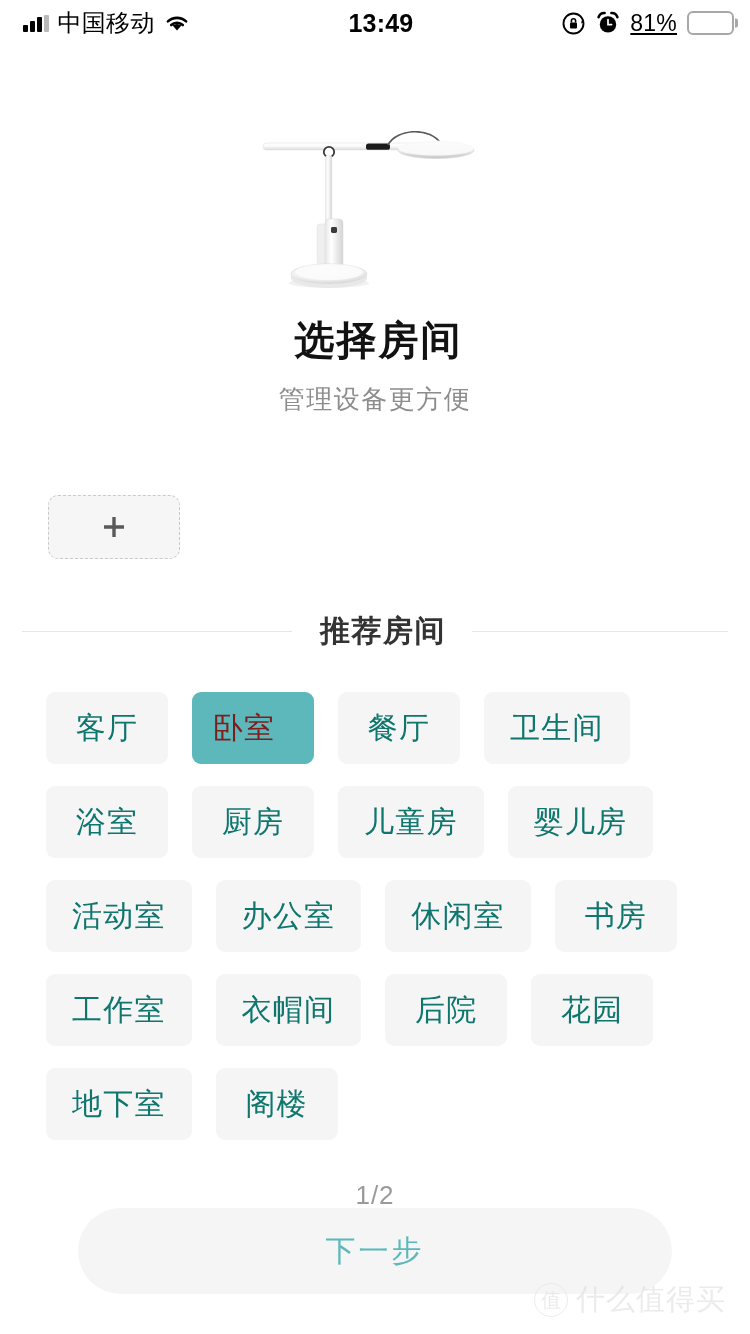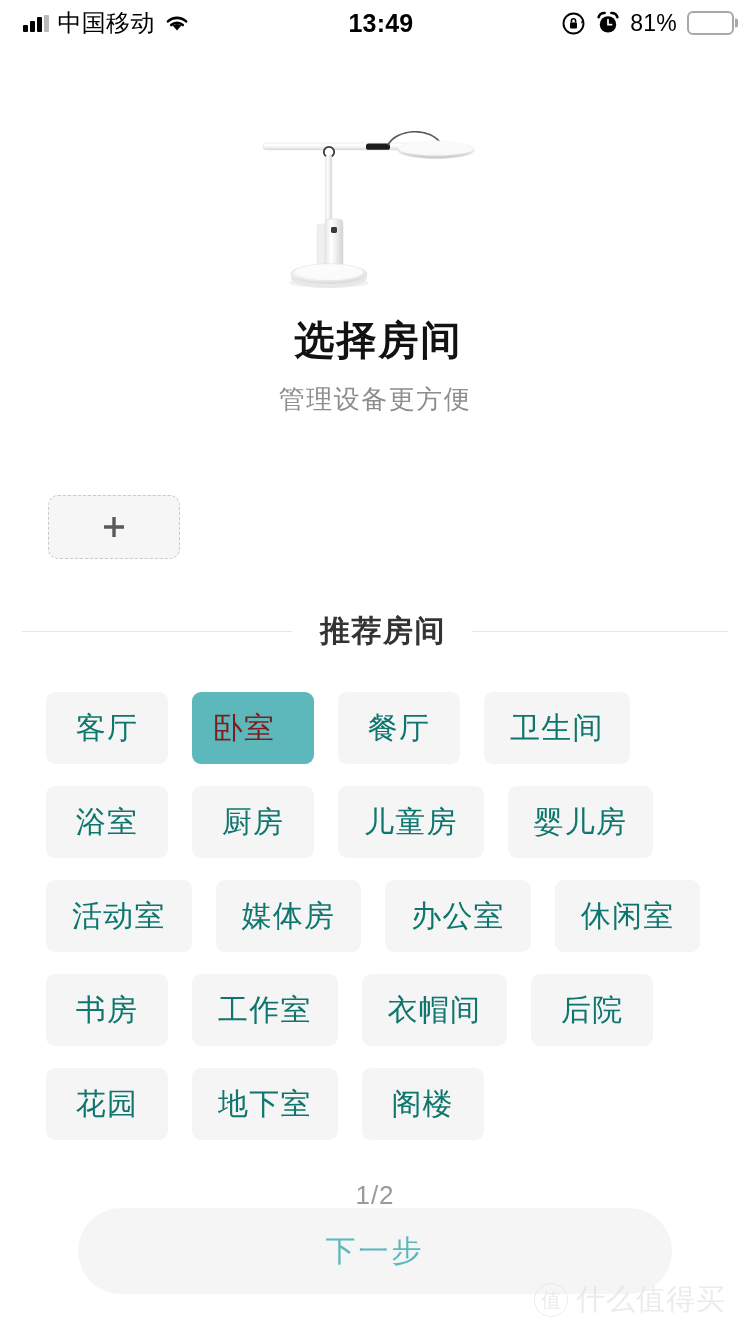--- a/index.html
+++ b/index.html
@@ -66,20 +66,21 @@
     font-weight: 600;
     letter-spacing: 0.2px;
     pointer-events: none;
   }
 
   .status-right {
     margin-left: auto;
     display: flex;
     align-items: center;
     gap: 10px;
+    text-decoration: underline;
   }
   .rotlock-icon, .alarm-icon { display: block; }
   .battery-pct {
     font-size: 23px;
     font-weight: 400;
     letter-spacing: 0.2px;
   }
   .battery {
     position: relative;
     width: 47px;
@@ -375,21 +376,20 @@
   <div class="chips" id="chips">
       <div class="chip">客厅</div>
       <div class="chip selected">卧室</div>
       <div class="chip">餐厅</div>
       <div class="chip">卫生间</div>
       <div class="chip">浴室</div>
       <div class="chip">厨房</div>
       <div class="chip">儿童房</div>
       <div class="chip">婴儿房</div>
       <div class="chip">活动室</div>
-      <div class="chip">媒体房</div>
       <div class="chip">办公室</div>
       <div class="chip">休闲室</div>
       <div class="chip">书房</div>
       <div class="chip">工作室</div>
       <div class="chip">衣帽间</div>
       <div class="chip">后院</div>
       <div class="chip">花园</div>
       <div class="chip">地下室</div>
       <div class="chip">阁楼</div>
     </div>

